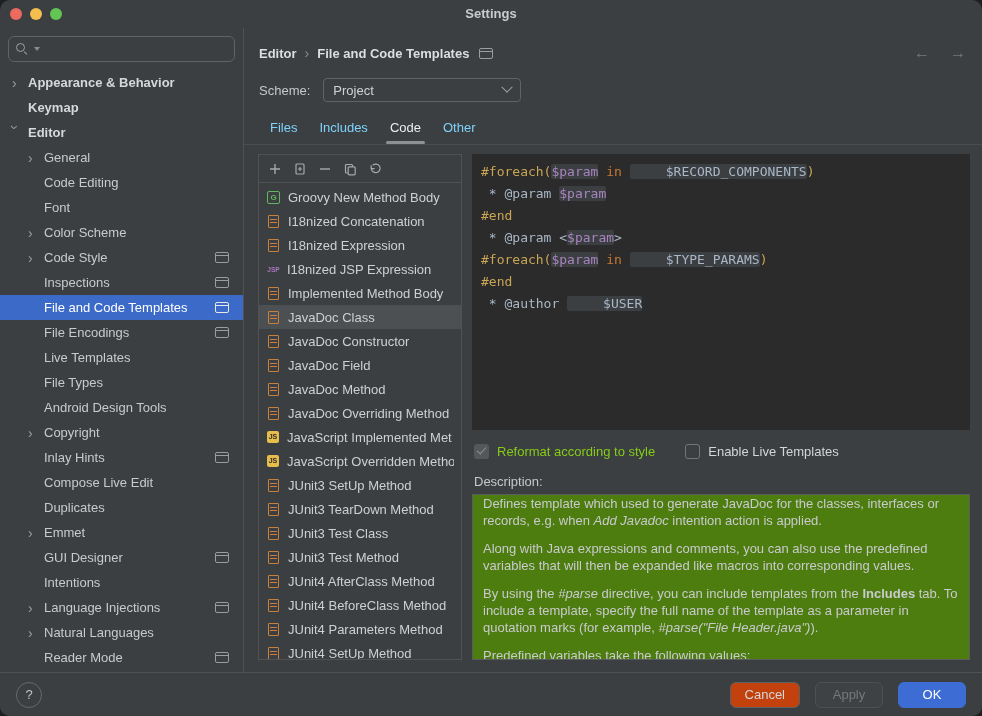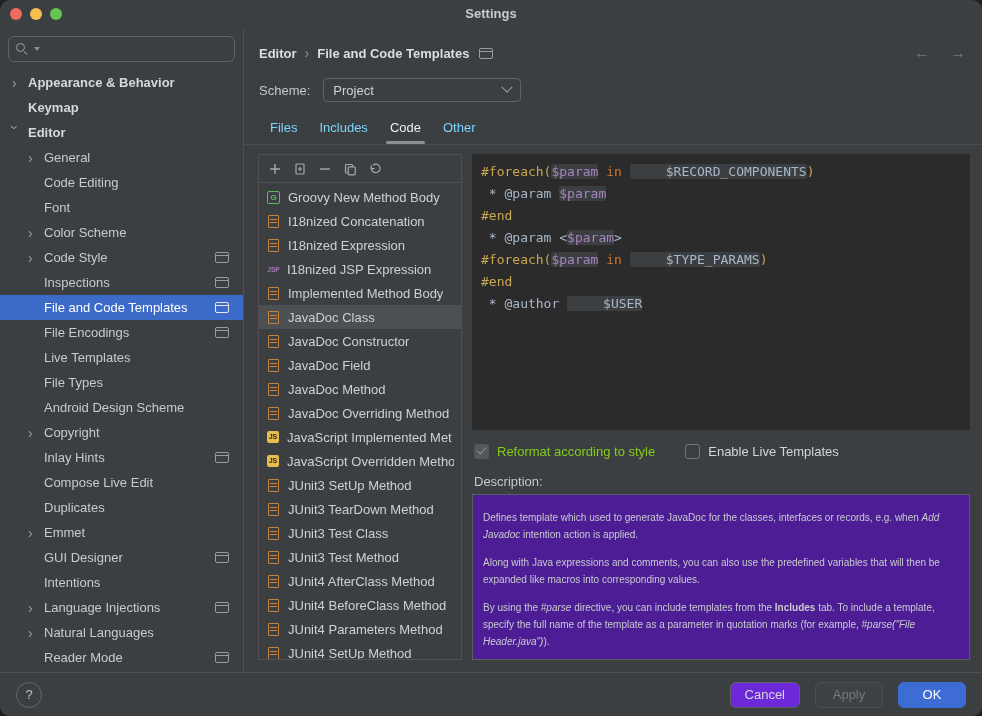--- a/index.html
+++ b/index.html
@@ -98,32 +98,32 @@
   .cb{display:flex;align-items:center;gap:8px;}
   .cb .box{width:15px;height:15px;border-radius:3px;box-sizing:border-box;position:relative;flex:0 0 15px;}
   .cb.checked .box{background:#54585B;border:none;}
   .cb.checked .box::after{content:'';position:absolute;left:4.5px;top:1.5px;width:4px;height:8px;
     border-right:1.8px solid #8E9193;border-bottom:1.8px solid #8E9193;transform:rotate(42deg);}
   .cb.unchecked .box{border:1px solid #72767A;background:transparent;}
   .cb.disabled .cb-label{color:#84cc16;}
   .cb .cb-label{color:#D3D5D7;}
 
   .desc-label{margin:8px 2px 5px;color:#C6C8CA;flex:0 0 auto;}
-  .desc-panel{flex:1;background:#4c1d95;border:1px solid #5A5D60;padding:14px 10px;box-sizing:border-box;
-    color:#C9CBCD;font-size:10px;line-height:17px;overflow:hidden;}
+  .desc-panel{flex:1;background:#4d7c0f;border:1px solid #5A5D60;padding:0 10px;box-sizing:border-box;
+    color:#C9CBCD;font-size:13px;line-height:17px;overflow:hidden;}
   .desc-p{margin:0 0 11px;}
   .it{font-style:italic;} .bd{font-weight:700;}
 
   
   .footer{position:absolute;left:0;right:0;bottom:0;height:44px;border-top:1px solid #515151;
     background:#3C3F41;display:flex;align-items:center;padding:0 16px;box-sizing:border-box;}
   .help{width:24px;height:24px;border:1px solid #66696B;border-radius:50%;color:#C2C4C6;
     display:flex;align-items:center;justify-content:center;font-size:13px;}
   .buttons{margin-left:auto;display:flex;gap:15px;}
-  .btn{min-width:68px;height:26px;border-radius:6px;border:1px solid #5E6163;background:#6d28d9;
+  .btn{min-width:68px;height:26px;border-radius:6px;border:1px solid #5E6163;background:#c2410c;
     color:#D6D8DA;font:inherit;padding:0 14px;}
   .btn.disabled{background:#3E4245;border-color:#4C5053;color:#75797C;}
   .btn.primary{background:#3D6DD4;border-color:#3D6DD4;color:#FFFFFF;}
 </style>
 </head>
 <body>
 
 <div class="window">
 
   <div class="titlebar">
@@ -195,21 +195,21 @@
           <div class="tree-row ind1">
             <span class="chev hidden">›</span>
             <span class="lbl">Live Templates</span>
           </div>
           <div class="tree-row ind1">
             <span class="chev hidden">›</span>
             <span class="lbl">File Types</span>
           </div>
           <div class="tree-row ind1">
             <span class="chev hidden">›</span>
-            <span class="lbl">Android Design Scheme</span>
+            <span class="lbl">Android Design Tools</span>
           </div>
           <div class="tree-row ind1">
             <span class="chev">›</span>
             <span class="lbl">Copyright</span>
           </div>
           <div class="tree-row ind1">
             <span class="chev hidden">›</span>
             <span class="lbl">Inlay Hints</span>
             <span class="screen-icon"></span>
           </div>

